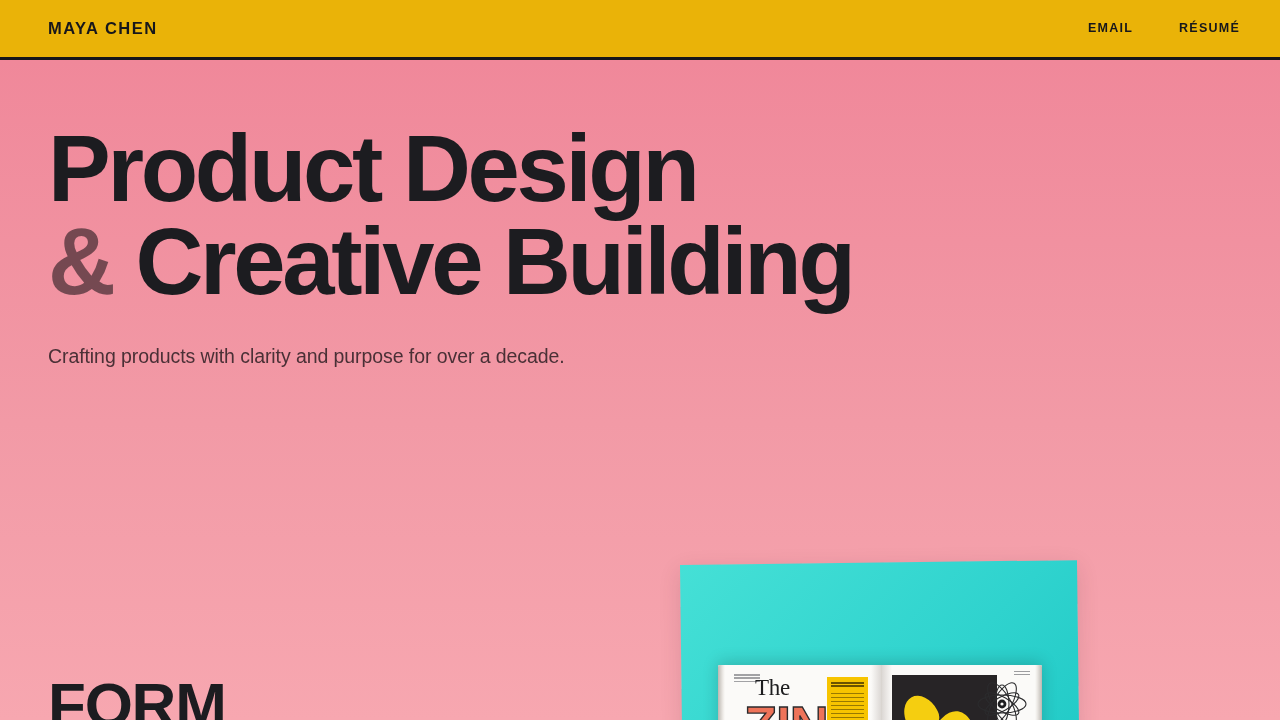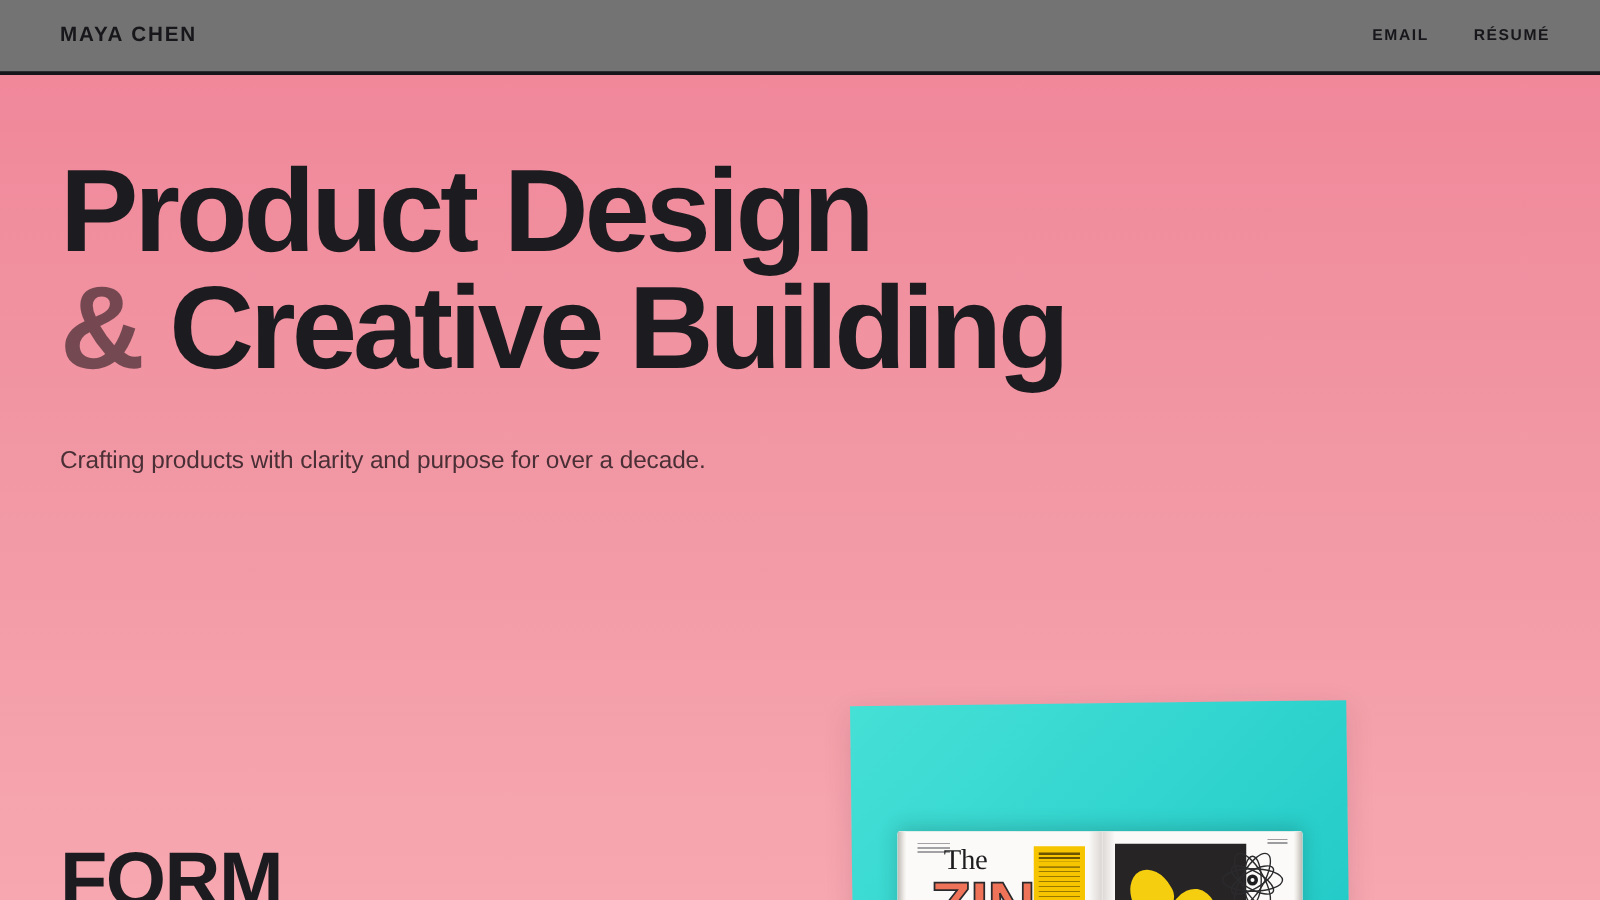--- a/index.html
+++ b/index.html
@@ -22,21 +22,21 @@
     height: 720px;
     overflow: hidden;
   }
 
   
   .site-header {
     position: absolute;
     top: 0; left: 0;
     width: 1280px;
     height: 60px;
-    background: #737373;
+    background: #eab308;
     border-bottom: 3px solid #16161A;
     display: flex;
     align-items: center;
     justify-content: space-between;
     padding: 0 40px 0 48px;
     z-index: 30;
   }
 
   .brand {
     font-size: 16.5px;
@@ -44,21 +44,21 @@
     letter-spacing: 0.09em;
     color: #17171B;
     text-transform: uppercase;
     line-height: 1;
     white-space: nowrap;
   }
 
   .nav {
     display: flex;
     align-items: center;
-    gap: 36px;
+    gap: 46px;
   }
 
   .nav-link {
     font-size: 12.5px;
     font-weight: 700;
     letter-spacing: 0.1em;
     color: #17171B;
     text-transform: uppercase;
     text-decoration: none;
     line-height: 1;
@@ -90,21 +90,21 @@
     letter-spacing: -0.035em;
     color: #1C1C20;
     white-space: nowrap;
   }
 
   .headline .amp {
     color: rgba(40, 28, 32, 0.62);
   }
 
   .subtitle {
-    margin-top: 44px;
+    margin-top: 32px;
     font-size: 19.5px;
     font-weight: 400;
     line-height: 1.66;
     letter-spacing: -0.004em;
     color: #4A3036;
   }
 
   .subtitle span { display: block; white-space: nowrap; }
 
   

